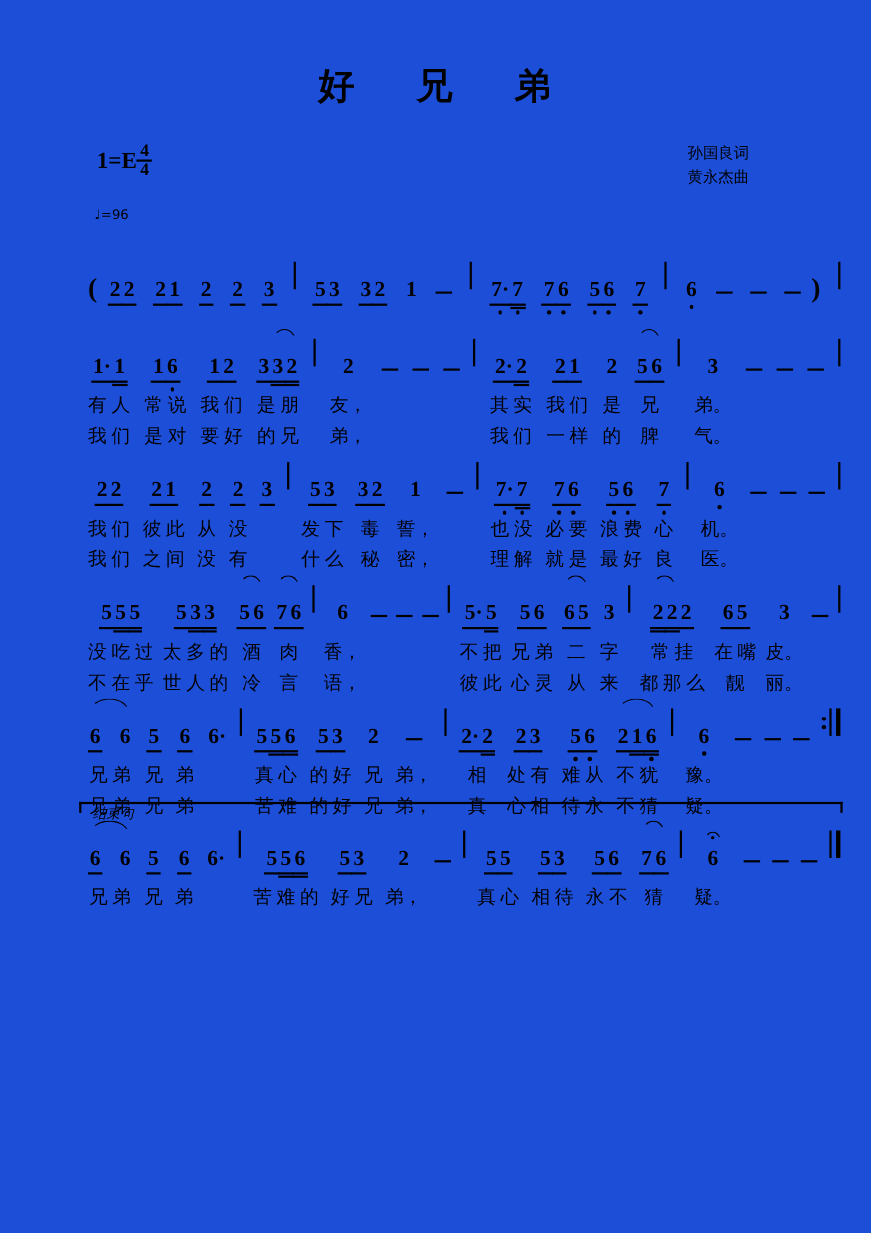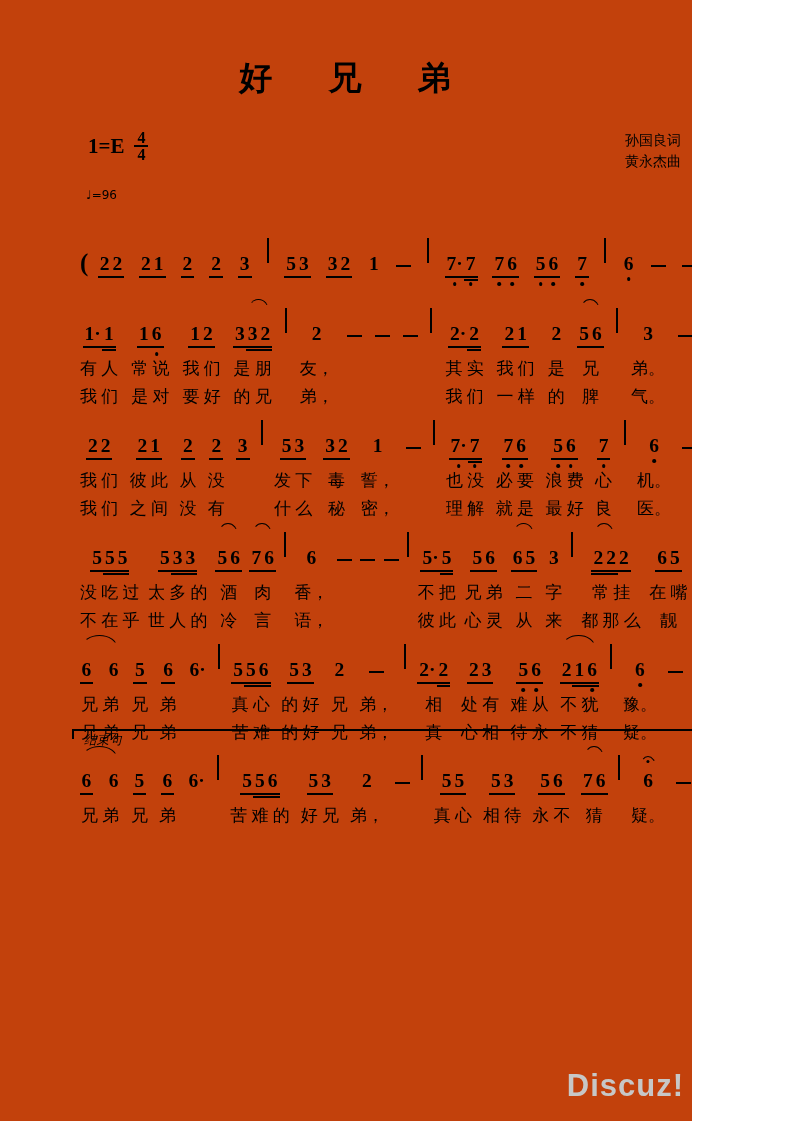--- a/index.html
+++ b/index.html
@@ -1,24 +1,24 @@
 <!DOCTYPE html>
 <html><head>
 <meta charset="utf-8">
 <style>
   html,body{margin:0;padding:0;background:#fff;}
-  .page{position:relative;width:692px;height:1121px;background:#c2410c;overflow:hidden;
+  .page{position:relative;width:792px;height:1121px;background:#1d4ed8;overflow:hidden;
         font-family:"Liberation Serif",serif;color:#000;}
 
   
   .title{position:absolute;top:56px;left:0;width:100%;text-align:center;
          font-size:33px;font-weight:700;word-spacing:44px;letter-spacing:2px;}
 
   
-  .keysig{position:absolute;left:88px;top:130px;display:flex;align-items:center;gap:10px;}
+  .keysig{position:absolute;left:88px;top:130px;display:flex;align-items:center;}
   .tonic{font-size:21px;font-weight:700;}
   .frac{display:flex;flex-direction:column;align-items:center;font-size:16px;font-weight:700;line-height:15px;}
   .frac .num{border-bottom:2px solid #000;padding:0 3px;}
   .frac .den{padding:0 3px;}
   .credits{position:absolute;left:625px;top:130px;font-size:14px;line-height:21px;}
   .tempo{position:absolute;left:86px;top:188px;font-size:12px;font-family:"DejaVu Sans",sans-serif;}
 
   
   .system{position:absolute;left:80px;width:684px;}
   .sys0{top:226px}.sys1{top:296px}.sys2{top:408px}.sys3{top:520px}.sys4{top:632px}.sys5{top:729px}
@@ -972,15 +972,14 @@
             <div class="notes">
               <span class="barfinal"></span>
             </div>
             <div class="lyr"></div>
           </div>
         </div>
       </div>
     </div>
 
 
-  <div class="watermark">Discuz!</div>
 
 </div>
 
 </body></html>

